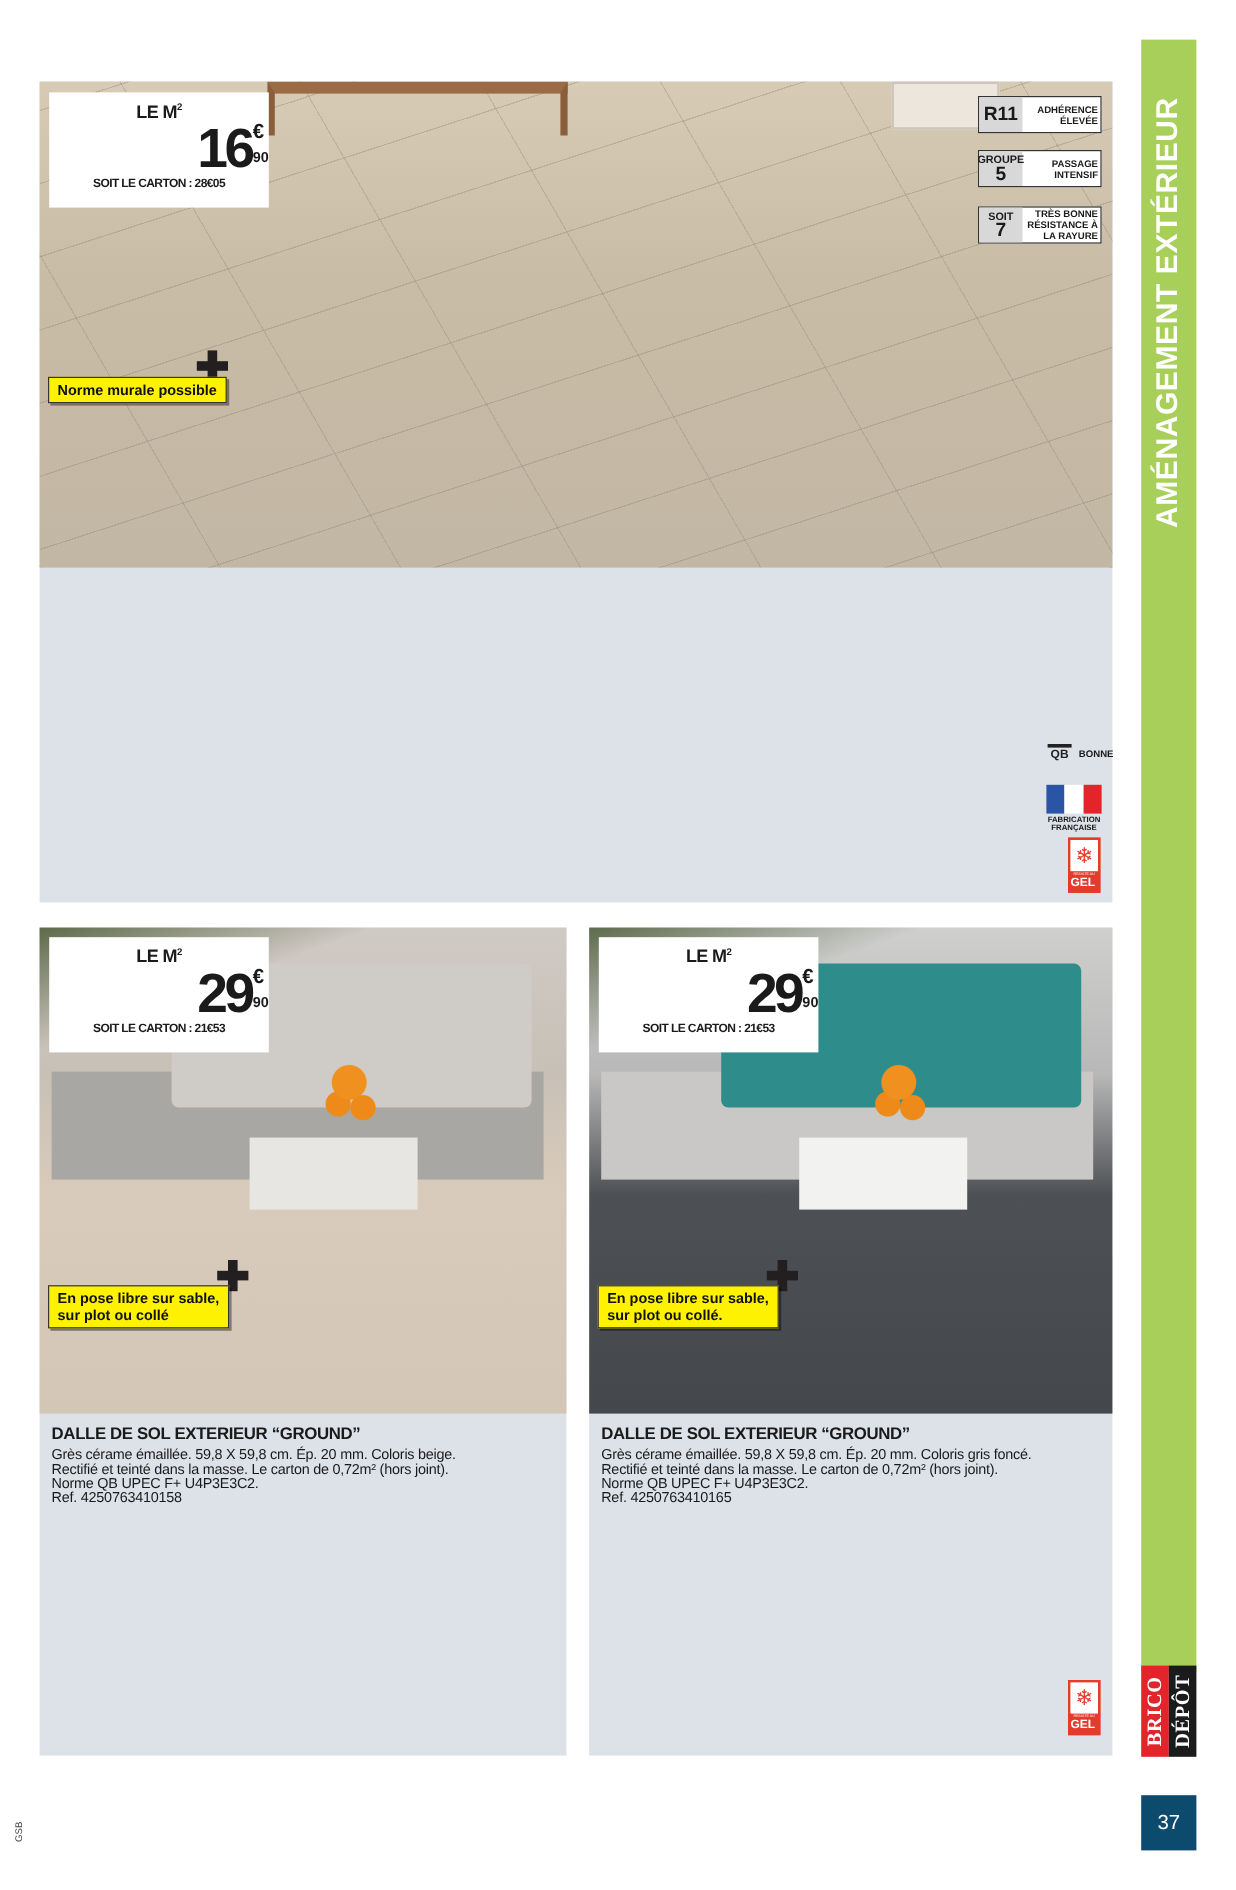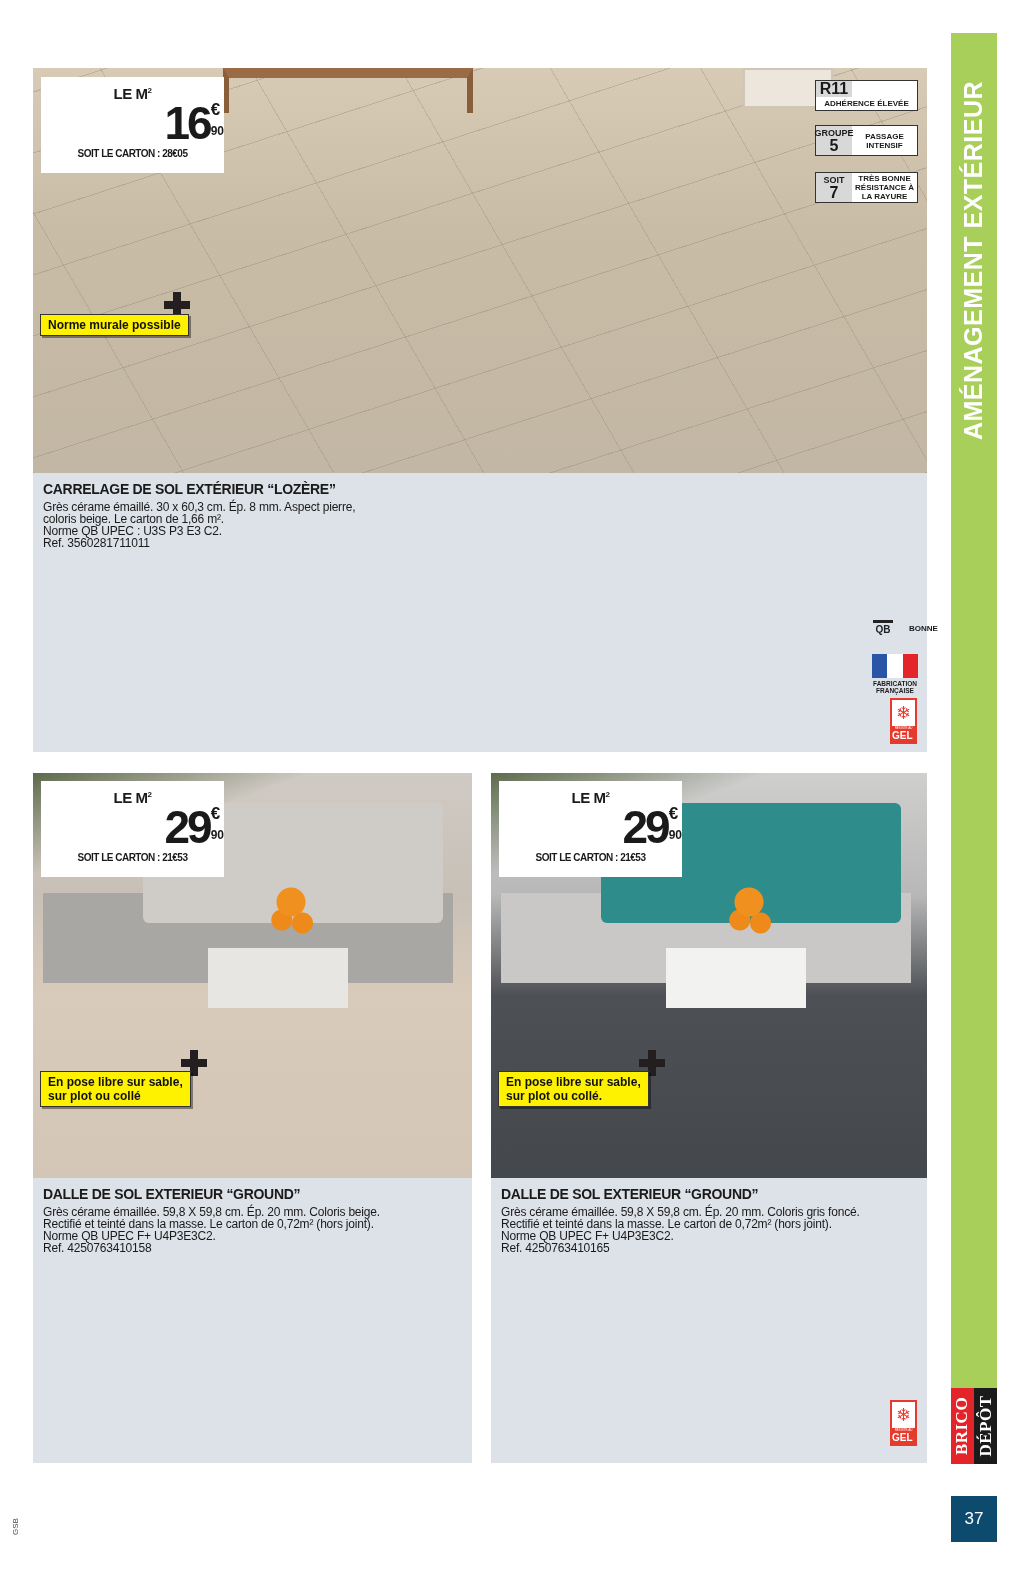--- a/index.html
+++ b/index.html
@@ -138,31 +138,31 @@
     background: #fff; border: 1.5px solid #333; display: flex;
   }
   .spec .code {
     width: 36px; background: #d8d8d8; display: flex; flex-direction: column;
     align-items: center; justify-content: center; font-weight: 700; color: #1a1a1a;
     font-family: "Liberation Sans", sans-serif;
   }
   .spec .code .big { font-size: 16px; line-height: 16px; }
   .spec .code .small { font-size: 9px; line-height: 10px; text-align: center; }
   .spec .desc {
-    flex: 1; display: flex; align-items: center; justify-content: center; text-align: center;
+    flex: 1; display: flex; align-items: center; justify-content: center; text-align: right;
     font-size: 8px; font-weight: 700; line-height: 9px; padding: 0 2px;
   }
 
   
   .info { position: absolute; left: 10px; }
   .info .title { font-weight: 900; font-size: 14px; letter-spacing: -0.3px; margin-bottom: 4px; }
   .info .line { font-size: 12px; line-height: 12px; font-family: "Liberation Sans Narrow", "Liberation Sans", sans-serif; letter-spacing: -0.2px; }
 
   
-  .qb { position: absolute; display: flex; align-items: center; gap: 16px; }
+  .qb { position: absolute; display: flex; align-items: center; gap: 6px; }
   .qb .qb-mark {
     width: 20px; height: 16px; border-top: 3px solid #222; font-size: 10px; font-weight: 700;
     display: flex; align-items: center; justify-content: center; color: #222;
   }
   .qb .qb-text { font-size: 8px; font-weight: 700; }
 
   .fr-flag { position: absolute; width: 46px; }
   .fr-flag .flag { display: flex; height: 24px; }
   .fr-flag .flag div { flex: 1; }
   .fr-flag .cap { font-size: 6.5px; font-weight: 700; text-align: center; line-height: 7px; margin-top: 2px; }
@@ -212,48 +212,41 @@
       </span>
     </div>
     <div class="carton">SOIT LE CARTON : 28€05</div>
   </div>
 
   <div class="plus-tag" style="left:7px; top:224px;">
     <div class="plus" style="left:124px; top:0;"></div>
     <div class="label" style="left:0; top:22px;">Norme murale possible</div>
   </div>
 
-  <div class="spec" style="top:12px;flex-direction:column;">
+  <div class="spec" style="top:12px;">
     <div class="code">
         <span class="big">R11</span>
       </div>
     <div class="desc">ADHÉRENCE ÉLEVÉE</div>
   </div>
   <div class="spec" style="top:57px;">
     <div class="code">
         <span class="small">GROUPE</span>
         <span class="big">5</span>
       </div>
     <div class="desc">PASSAGE INTENSIF</div>
   </div>
   <div class="spec" style="top:104px;">
     <div class="code">
         <span class="small">SOIT</span>
         <span class="big">7</span>
       </div>
     <div class="desc">TRÈS BONNE RÉSISTANCE À LA RAYURE</div>
   </div>
 
-  <div class="info" style="top:413px;">
-    <div class="title">CARRELAGE DE SOL EXTÉRIEUR “LOZÈRE”</div>
-    <div class="line">Grès cérame émaillé. 30 x 60,3 cm. Ép. 8 mm. Aspect pierre,</div>
-    <div class="line">coloris beige. Le carton de 1,66 m².</div>
-    <div class="line">Norme QB UPEC : U3S  P3 E3 C2.</div>
-    <div class="line">Ref. 3560281711011</div>
-  </div>
 
   <div class="qb" style="left:840px; top:552px;">
     <div class="qb-mark">QB</div>
     <div class="qb-text">BONNE</div>
   </div>
   <div class="fr-flag" style="left:839px; top:586px;">
     <div class="flag">
         <div style="background:#2a54a5"></div>
         <div style="background:#ffffff"></div>
         <div style="background:#e3242b"></div>

